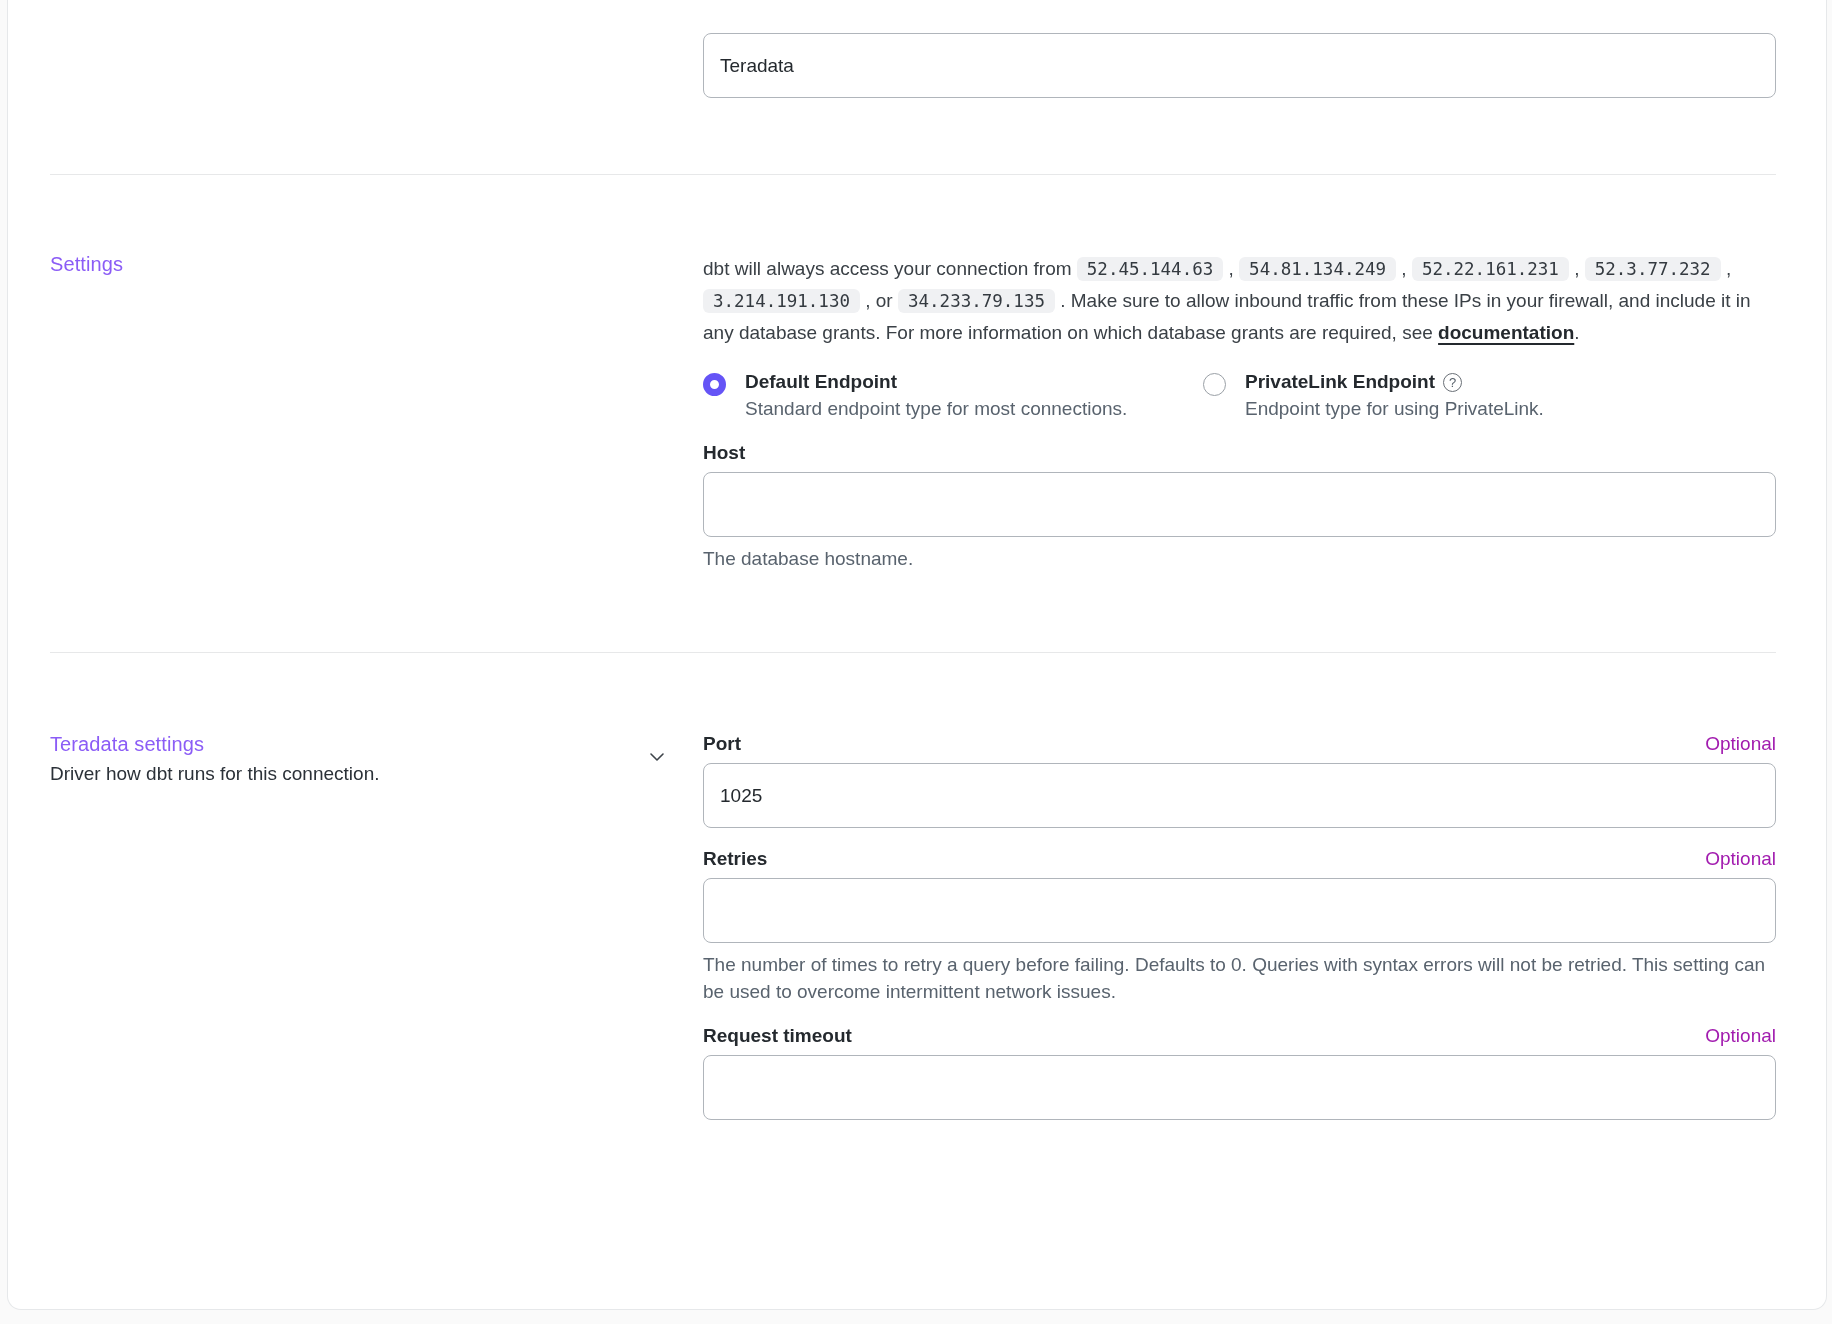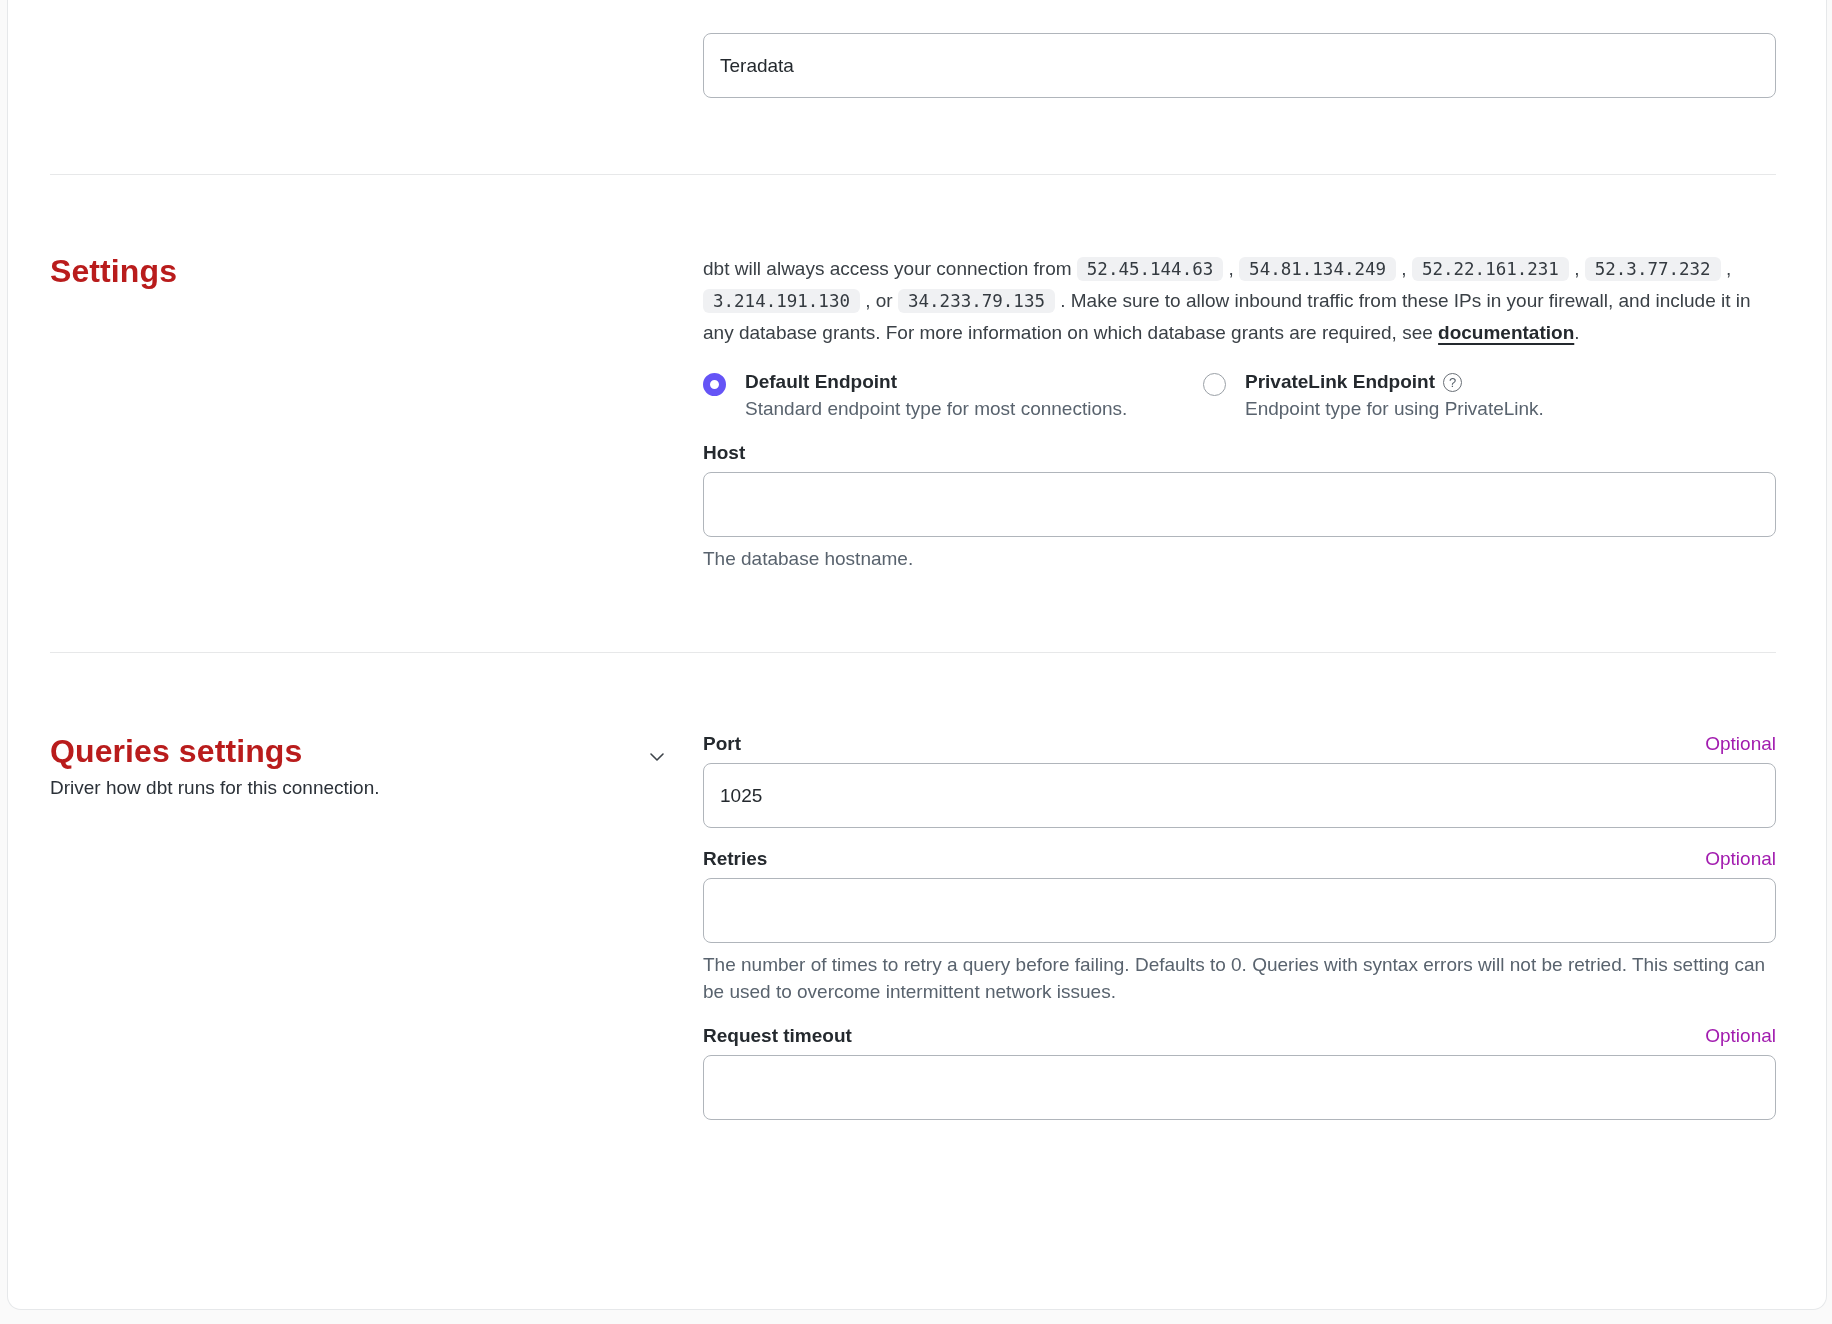--- a/index.html
+++ b/index.html
@@ -28,24 +28,24 @@
     border: none;
     border-top: 1px solid #e7e8e9;
     height: 0;
   }
   .sec-top { padding-top: 33px; padding-bottom: 76px; }
   .sec-settings { padding-top: 78px; padding-bottom: 80px; }
   .sec-optional { padding-top: 80px; padding-bottom: 44px; }
 
   .left-col { display: flex; justify-content: space-between; align-items: flex-start; padding-right: 36px; }
   .section-title {
-    font-size: 32px;
-    font-weight: 700;
+    font-size: 20px;
+    font-weight: 400;
     letter-spacing: 0.1px;
-    color: #b91c1c;
+    color: #8b5cf6;
   }
   .section-subtitle {
     font-size: 19px;
     color: #2b3138;
     margin-top: 7px;
   }
   .chevron { margin-top: 14px; cursor: pointer; flex: none; }
 
   
   .field { width: 100%; }
@@ -160,21 +160,21 @@
         <div class="helper host-helper">The database hostname.</div>
       </div>
     </div>
   </div>
 
   <hr class="divider">
 
   <div class="section sec-optional">
     <div class="left-col">
       <div>
-        <h2 class="section-title">Queries settings</h2>
+        <h2 class="section-title">Teradata settings</h2>
         <div class="section-subtitle">Driver how dbt runs for this connection.</div>
       </div>
       <span class="chevron">
         <svg width="20" height="20" viewBox="0 0 20 20" fill="none">
           <path d="M4 7 L10 13 L16 7" stroke="#3e444a" stroke-width="1.6" stroke-linecap="round" stroke-linejoin="round"></path>
         </svg>
       </span>
     </div>
     <div>
 

